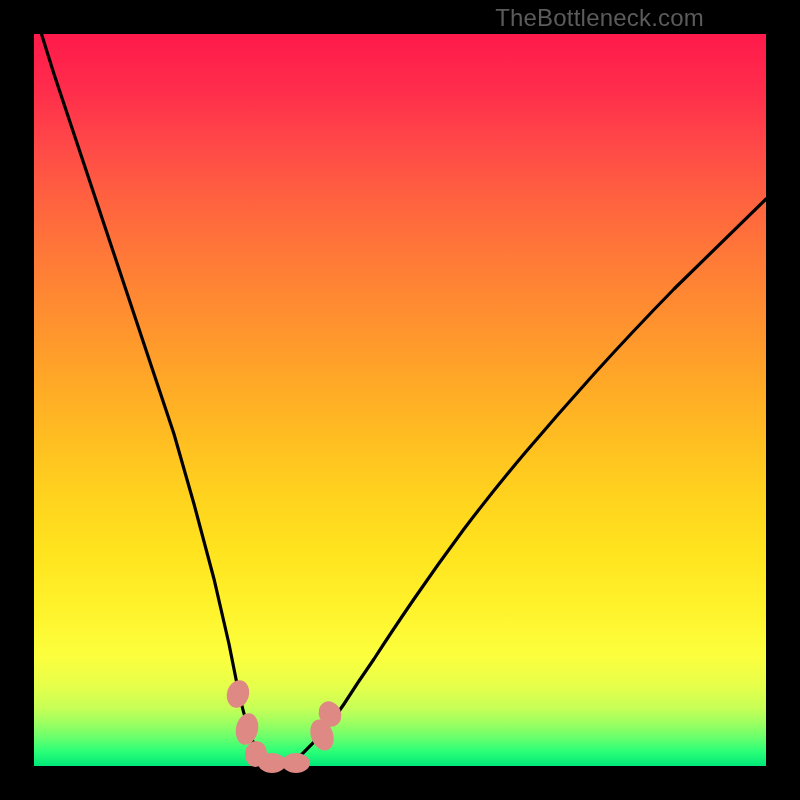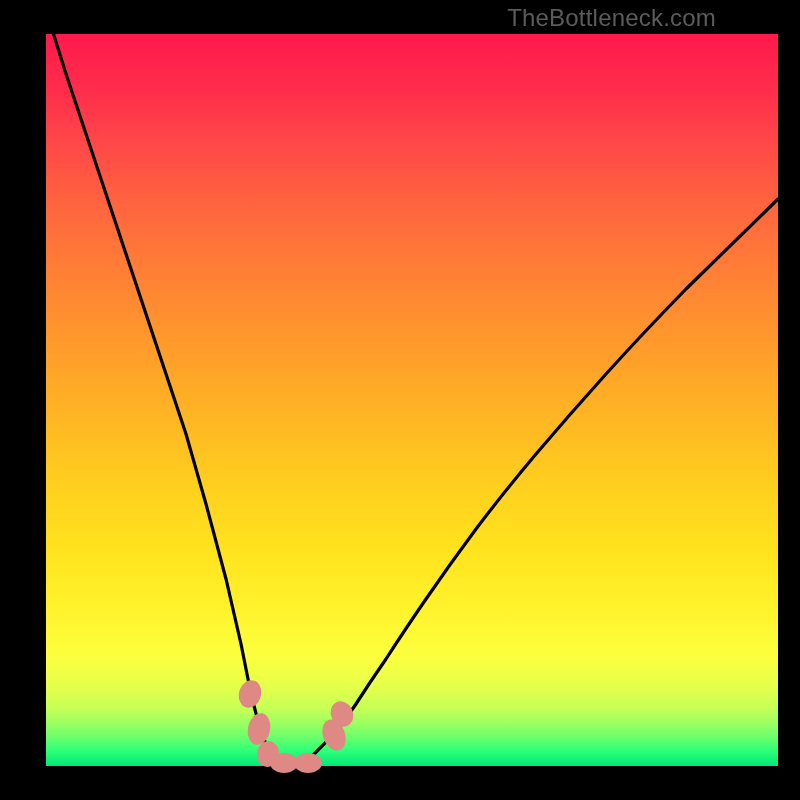--- a/index.html
+++ b/index.html
@@ -6,21 +6,21 @@
     margin: 0;
     padding: 0;
     width: 800px;
     height: 800px;
     background: #000;
     overflow: hidden;
     font-family: Arial, Helvetica, sans-serif;
   }
   .frame {
     position: absolute;
-    left: 12px;
+    left: 0;
     top: 0;
     width: 712px;
     height: 800px;
     background: #000;
   }
   .plot {
     position: absolute;
     left: 34px;
     top: 34px;
     width: 732px;

